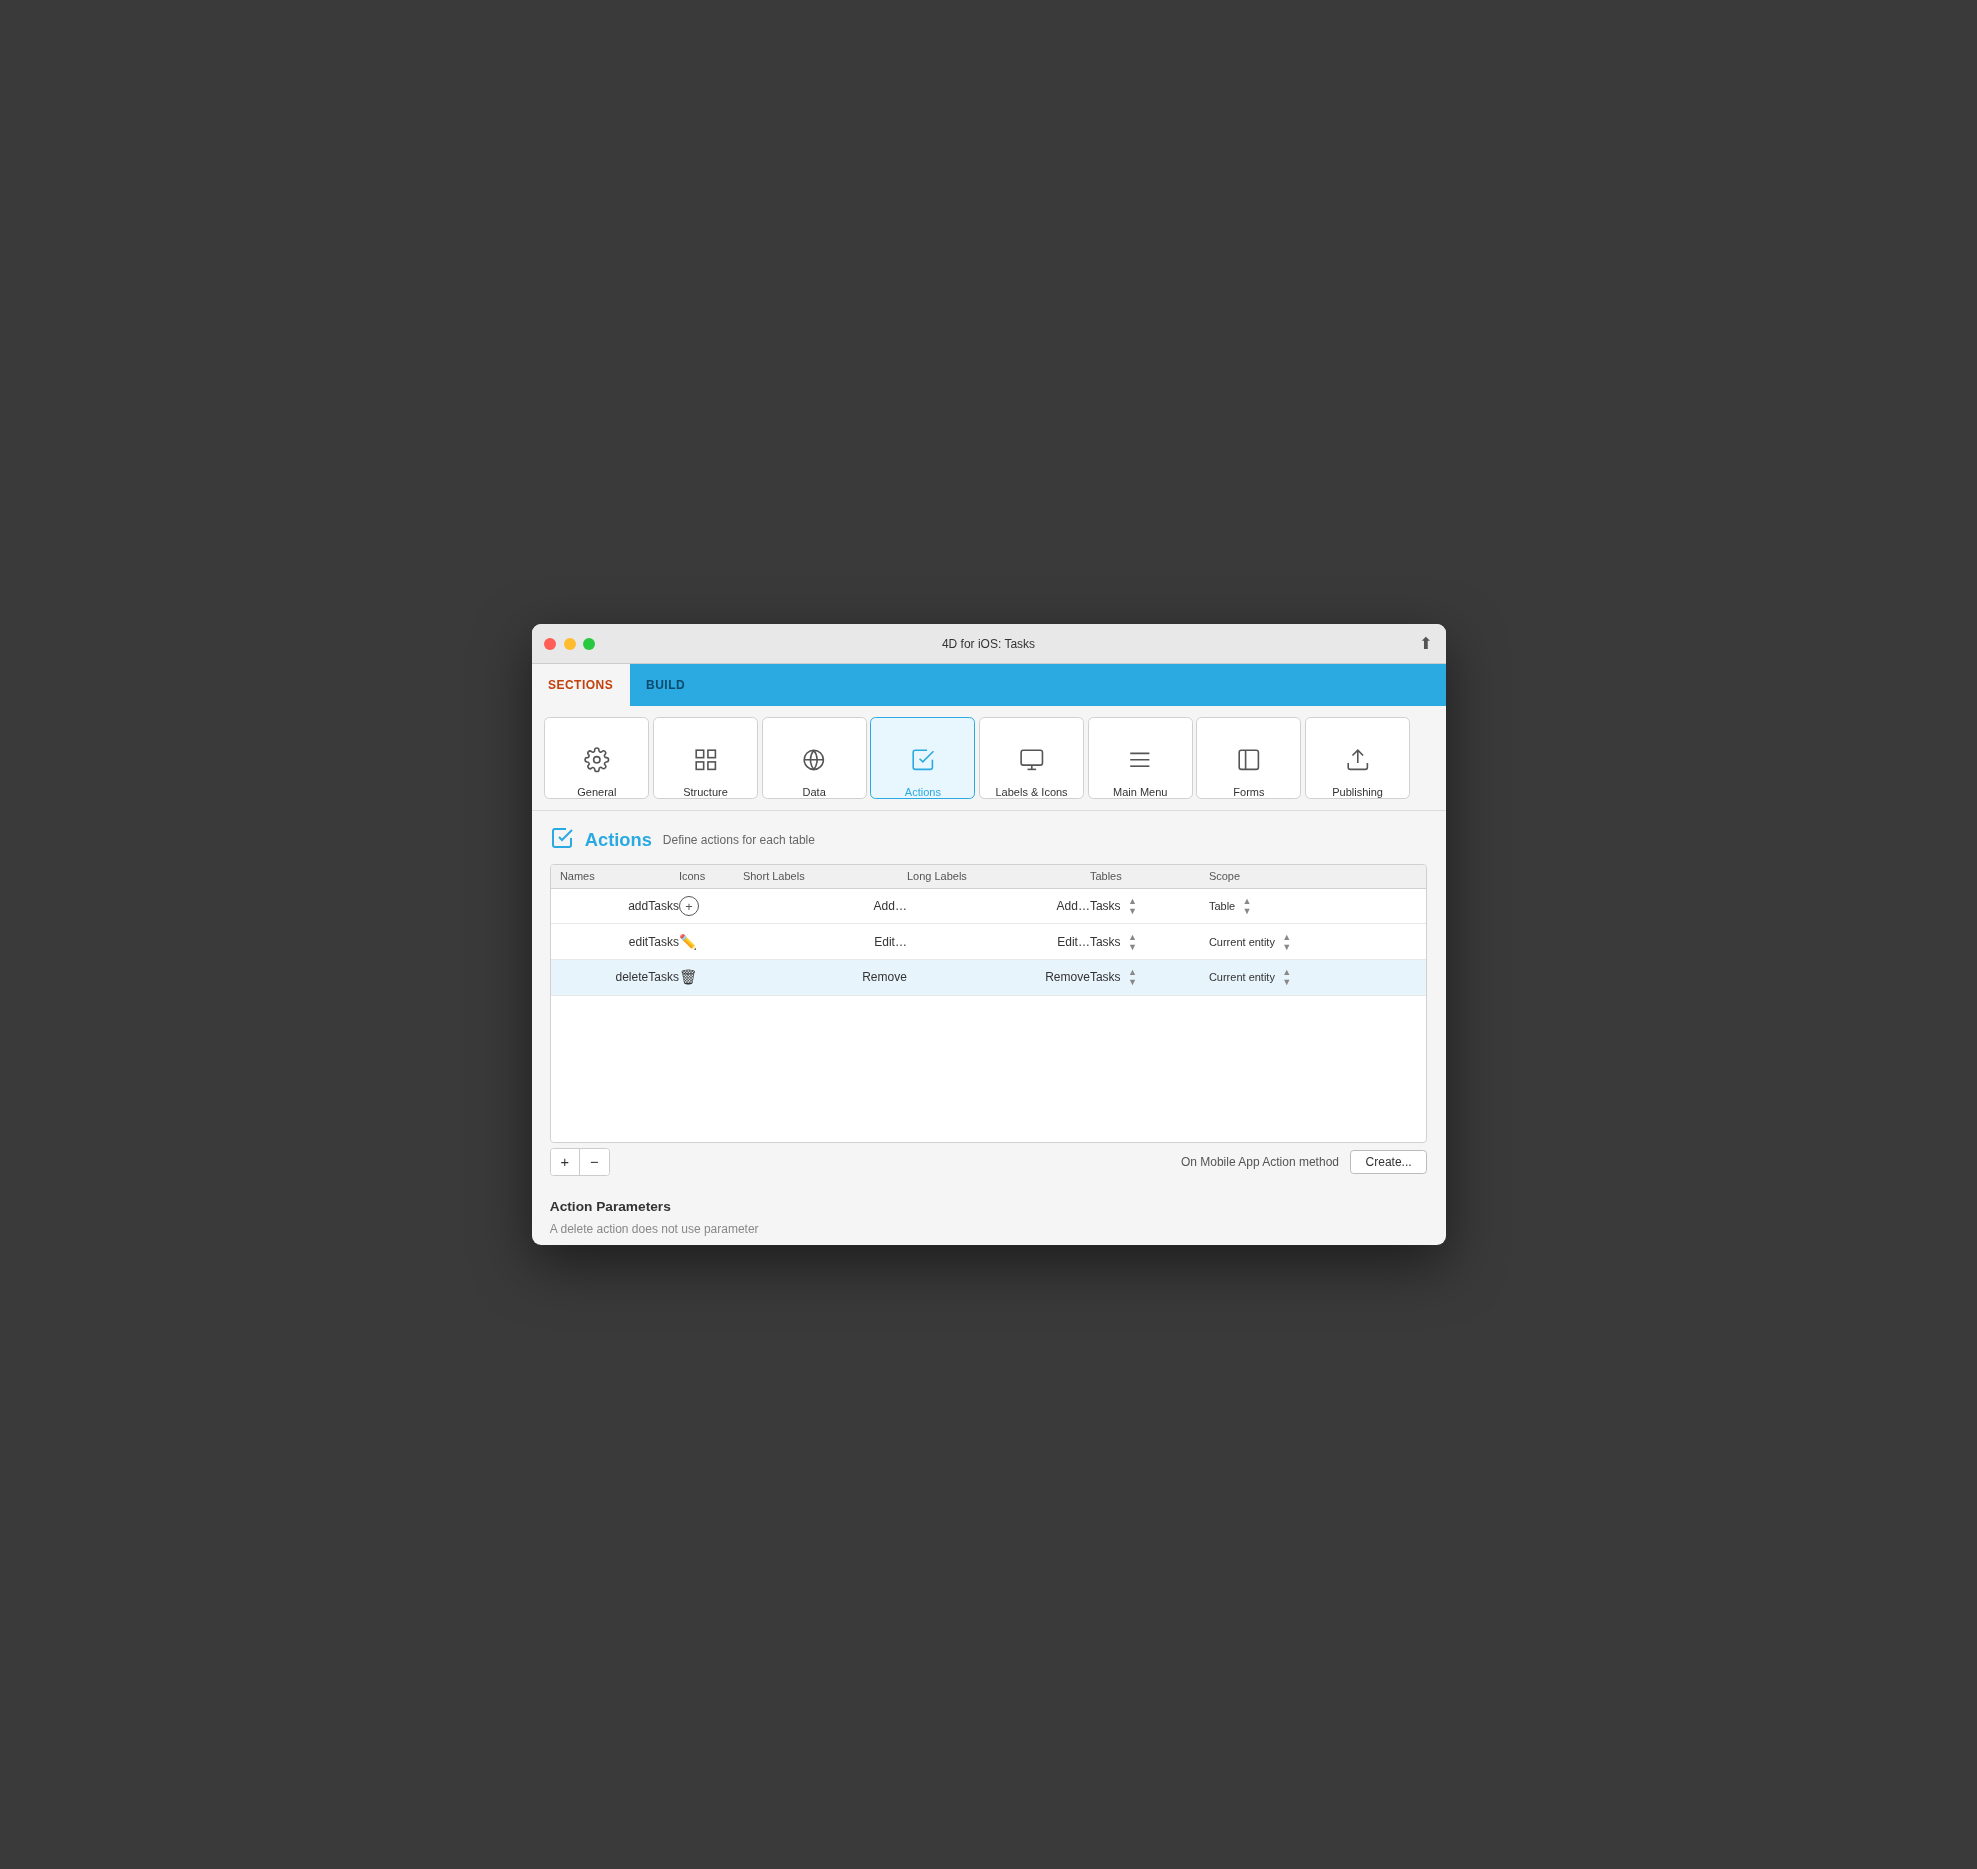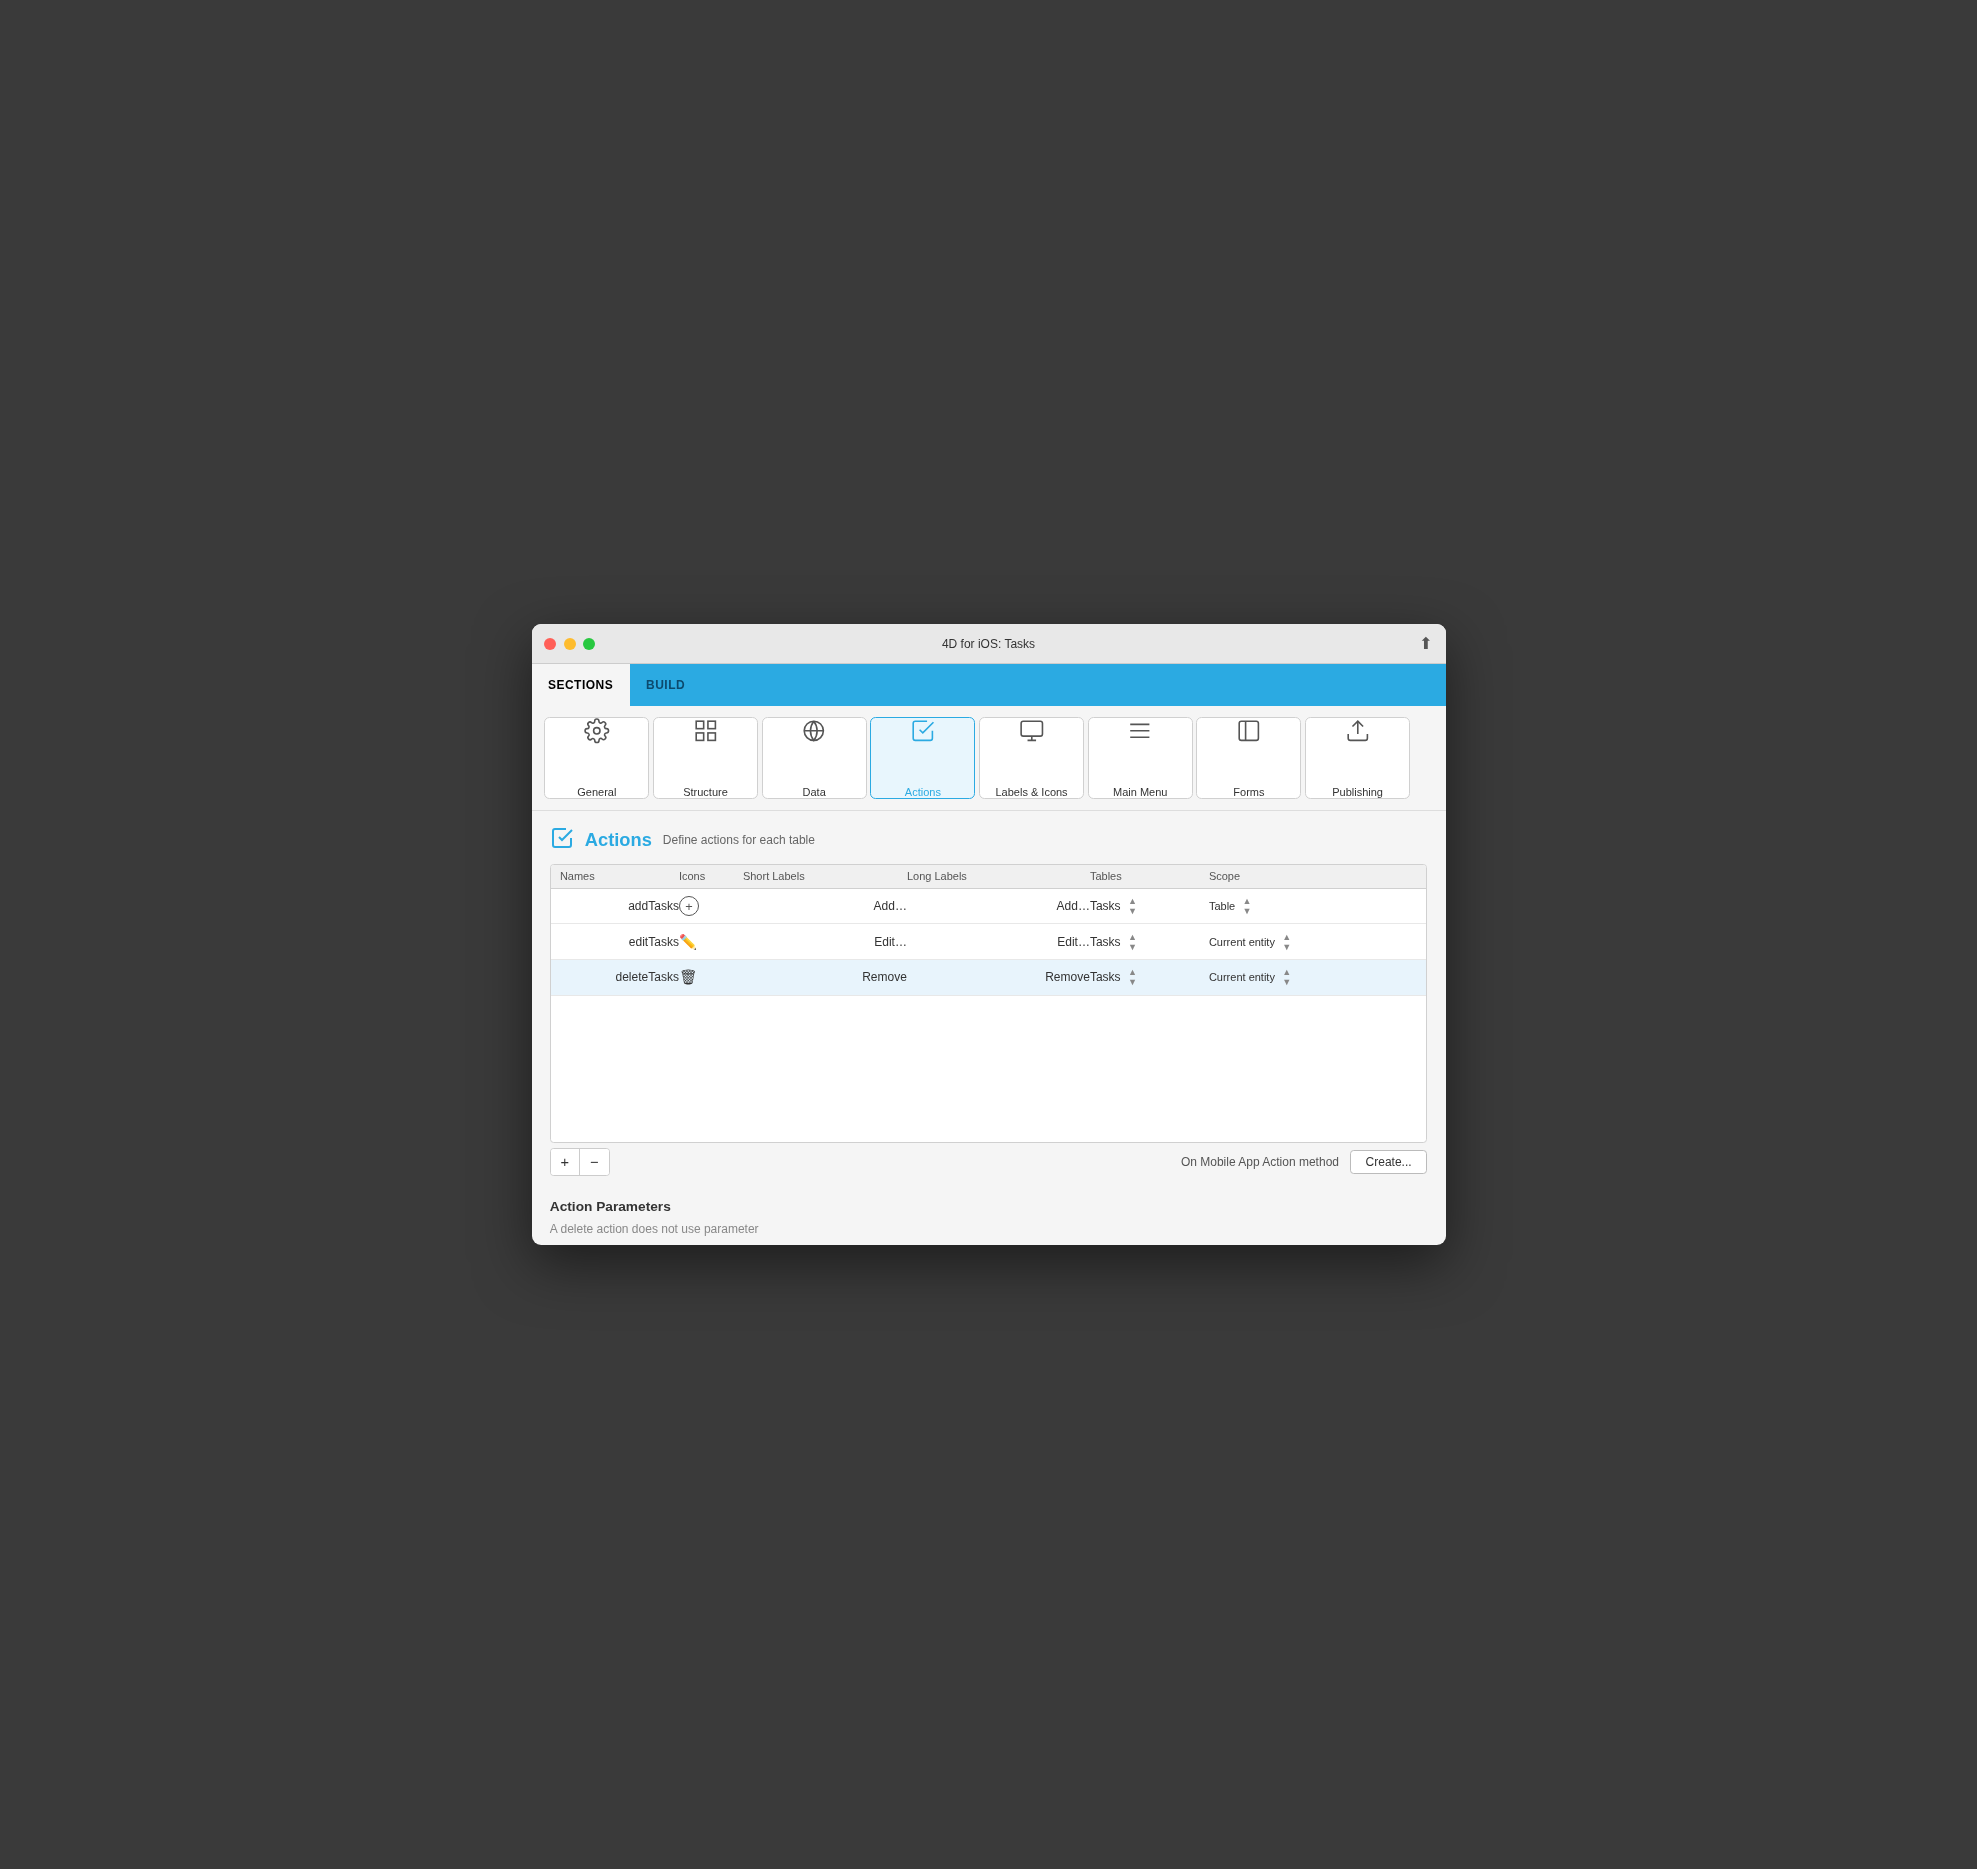--- a/index.html
+++ b/index.html
@@ -64,21 +64,21 @@
       height: 42px;
     }
     .header-sections {
       background: #f5f5f5;
       height: 100%;
       display: flex;
       align-items: center;
       padding: 0 16.4px;
       font-size: 12px;
       font-weight: 700;
-      color: #000000;
+      color: #c2410c;
       letter-spacing: 0.5px;
     }
     .header-build {
       height: 100%;
       display: flex;
       align-items: center;
       padding: 0 16.4px;
       font-size: 12px;
       font-weight: 700;
       color: #0c4a6e;
@@ -90,21 +90,21 @@
       background: #f5f5f5;
       display: flex;
       padding: 11px 12.8px;
       gap: 3.7px;
       border-bottom: 0.9px solid #ddd;
     }
     .section-tab {
       display: flex;
       flex-direction: column;
       align-items: center;
-      justify-content: space-between;
+      justify-content: flex-end;
       width: 105px;
       height: 82px;
       border: 0.9px solid #d0d0d0;
       border-radius: 5.5px;
       background: white;
       cursor: pointer;
       gap: 7.3px;
     }
     .section-tab.active {
       border: 1.8px solid #2baae2;

